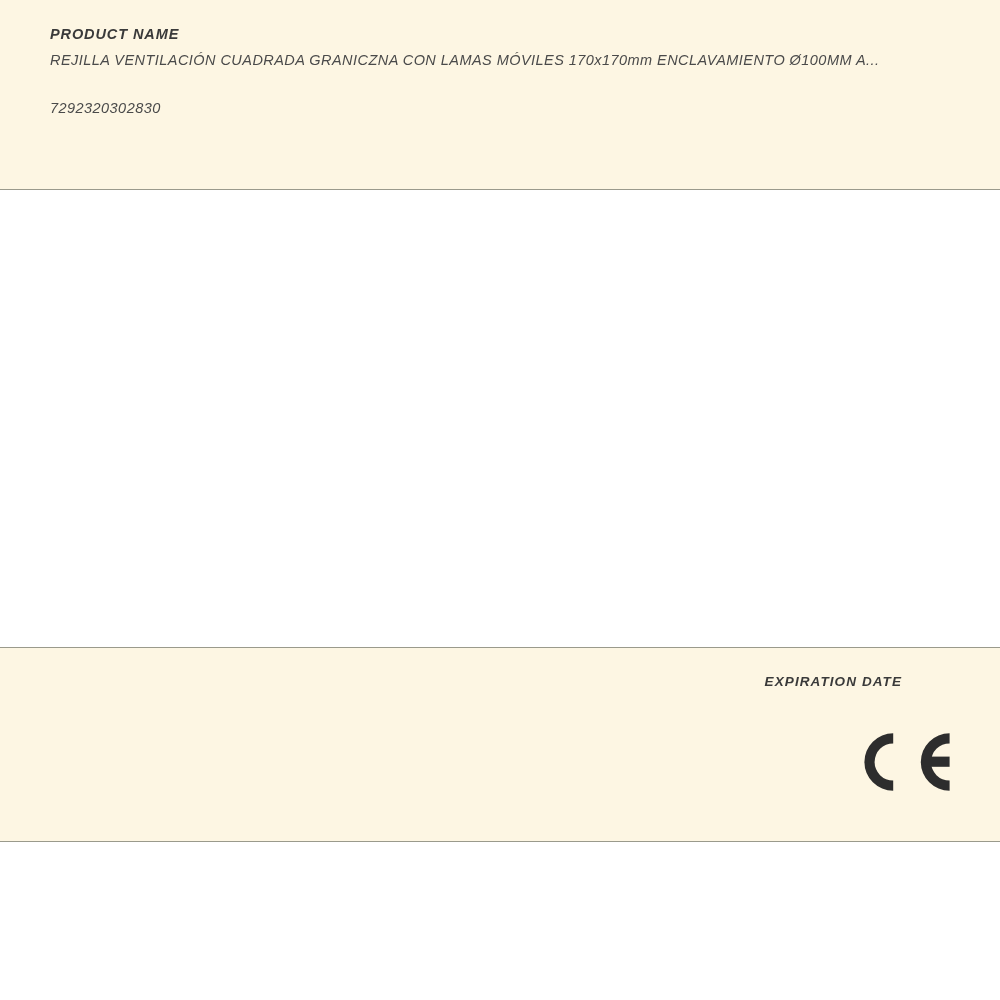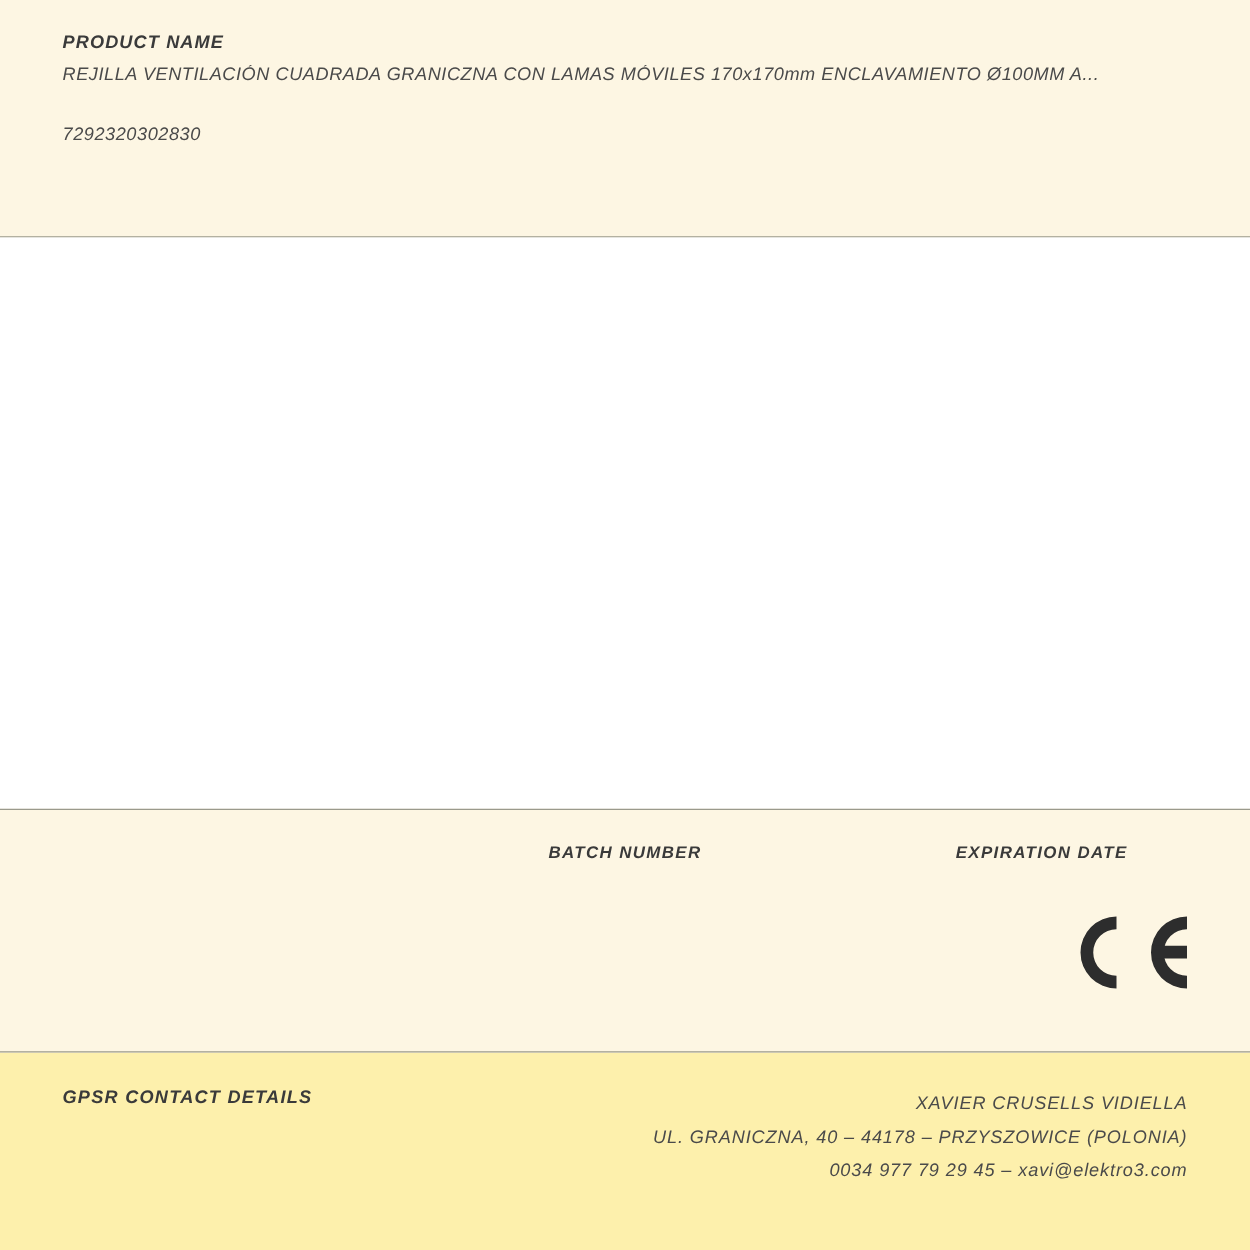--- a/index.html
+++ b/index.html
@@ -148,43 +148,34 @@
     <p class="field-value">7292320302830</p>
   </div>
 
   <div class="image-area"></div>
 
   <div class="details-section">
 
     <div class="details-grid">
       <div class="cell"></div>
       <div class="cell">
-        <p class="lbl">BATCH NUMBER</p>
         <p class="val"></p>
       </div>
       <div class="cell">
         <p class="lbl">EXPIRATION DATE</p>
         <p class="val"></p>
       </div>
     </div>
 
     <div class="row-spacer"></div>
 
 
     <svg class="ce-mark" viewBox="0 0 160 120">
 
       <path d="M62 12 A48 48 0 1 0 62 108 L62 91 A31 31 0 1 1 62 29 Z" fill="#2d2d2d"></path>
 
       <path d="M156 12 A48 48 0 1 0 156 108 L156 91 A31 31 0 1 1 156 29 Z" fill="#2d2d2d"></path>
       <rect x="110" y="51" width="46" height="17" fill="#2d2d2d"></rect>
     </svg>
   </div>
 
-  <div class="footer">
-    <div class="footer-label">GPSR CONTACT DETAILS</div>
-    <div class="footer-lines">
-      <div>XAVIER CRUSELLS VIDIELLA</div>
-      <div>UL. GRANICZNA, 40 – 44178 – PRZYSZOWICE (POLONIA)</div>
-      <div>0034 977 79 29 45 – xavi@elektro3.com</div>
-    </div>
-  </div>
 
 </div>
 
 </body></html>

